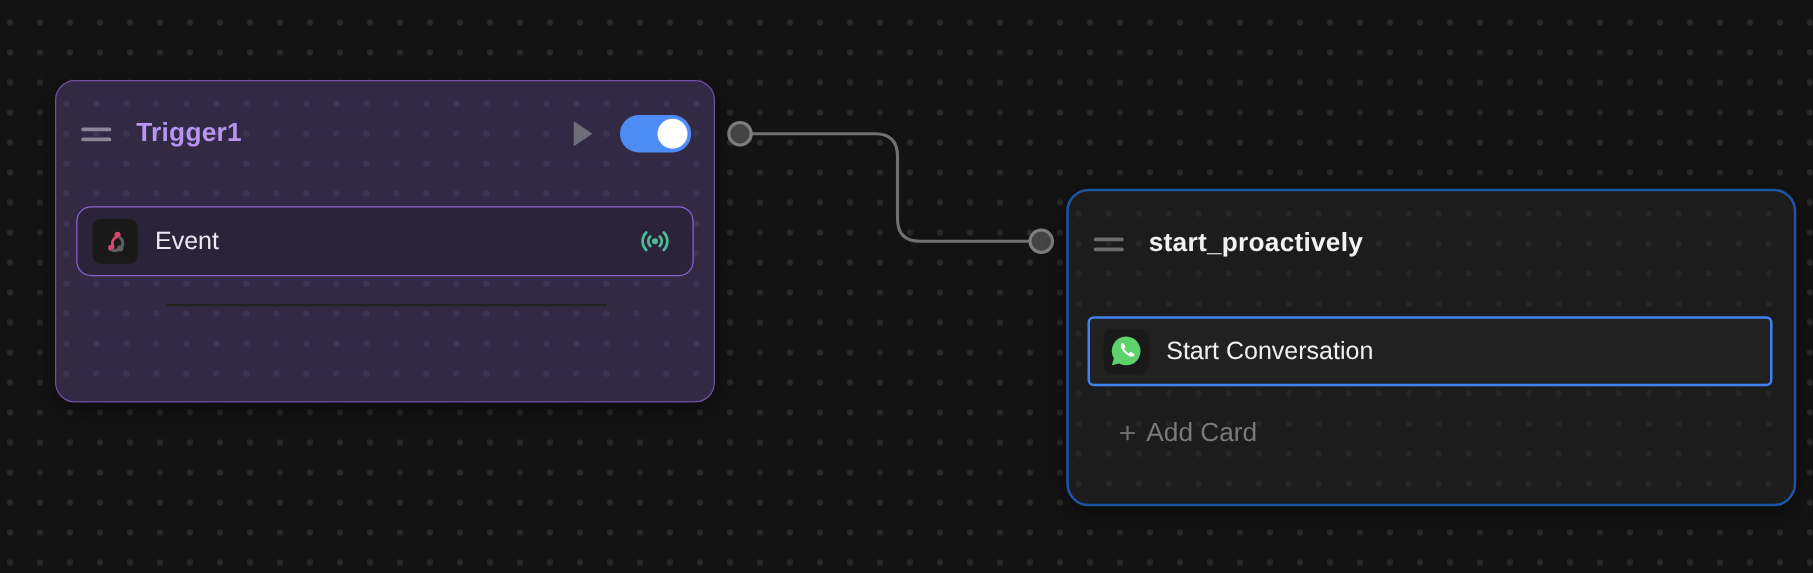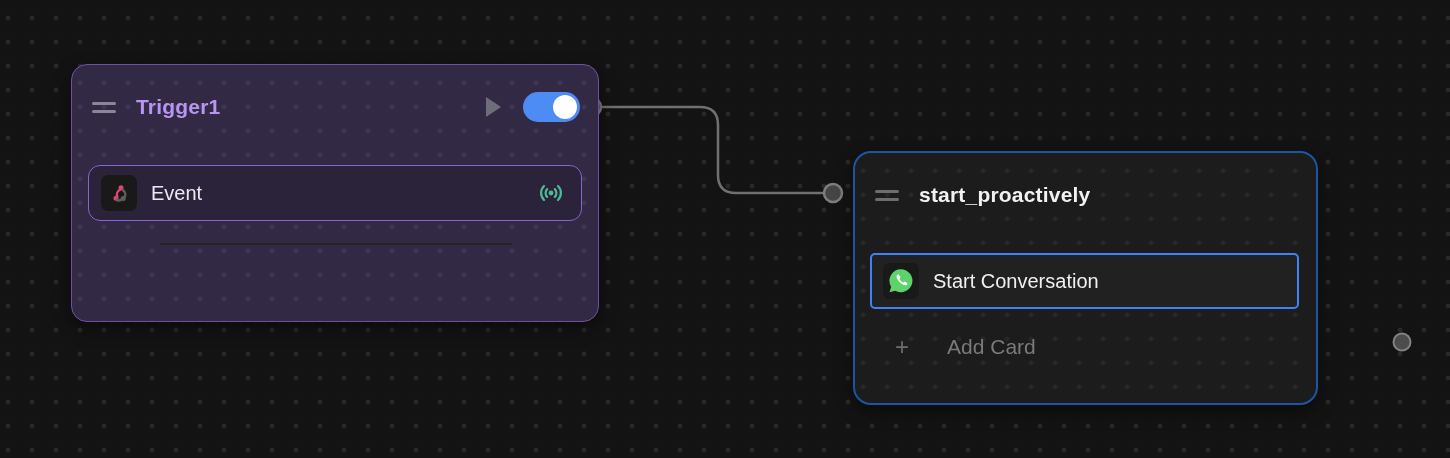--- a/index.html
+++ b/index.html
@@ -34,21 +34,20 @@
   .node-title { font-size: 21px; font-weight: 700; margin-left: 20px; letter-spacing: .2px; }
   .header-spacer { flex: 1; }
 
   
   .trigger-node {
     left: 44px; top: 64px; width: 528px; height: 258px;
     background-color: #322a45;
     background-image: radial-gradient(circle, #3e3556 2.2px, transparent 2.8px);
     background-size: 24px 24px; background-position: -4px 6px;
     border: 1.5px solid #6f50a5;
-    margin-left: 27px;
   }
   .trigger-node .drag-handle span { background: #8b8598; }
   .trigger-node .node-title { color: #b795f1; }
 
   .play-btn {
     width: 0; height: 0; cursor: pointer;
     border-left: 15px solid #6e6e7a;
     border-top: 10px solid transparent;
     border-bottom: 10px solid transparent;
     margin-right: 22px;
@@ -90,21 +89,21 @@
     border-top: 1.5px solid #6f50a5;
     display: flex; align-items: center;
     padding-left: 26px;
     border-radius: 0 0 16px 16px;
   }
   .status-dot { width: 15px; height: 15px; border-radius: 50%; background: #c15e52; flex: none; }
   .footer-label { font-size: 19px; color: #d9d5e3; margin-left: 11px; }
 
   
   .start-node {
-    left: 853px; top: 151px; width: 465px; height: 254px;
+    left: 853px; top: 151px; width: 584px; height: 254px;
     background-color: #1c1c1c;
     background-image: radial-gradient(circle, #272727 2.2px, transparent 2.8px);
     background-size: 24px 24px; background-position: -4px 6px;
     border: 2px solid #1d55a5;
     border-radius: 18px;
     text-decoration: underline;
   }
   .start-node .drag-handle span { background: #6d6d6d; }
   .start-node .node-title { color: #f2f2f2; }
 
@@ -118,21 +117,21 @@
     cursor: pointer;
   }
   .convo-card .card-label { font-size: 20px; color: #f0f0f0; margin-left: 14px; }
 
   .add-card-row {
     position: absolute; top: 335px; left: 28px;
     display: flex; align-items: center; cursor: pointer;
   }
   
   .add-plus { font-size: 24px; color: #6e6e6e; line-height: 24px; font-weight: 400; }
-  .add-label { font-size: 21px; color: #7a7a7a; margin-left: 38px; }
+  .add-label { font-size: 21px; color: #7a7a7a; margin-left: 8px; }
 </style>
 </head>
 <body>
 
 <div class="canvas">
 
   <svg class="wire-layer" width="1450" height="458" viewBox="0 0 1450 458">
     <path d="M 592 107 L 700 107 Q 718 107 718 125 L 718 175 Q 718 193 736 193 L 833 193" fill="none" stroke="#707070" stroke-width="2.5"></path>
     <circle cx="592" cy="107" r="9" fill="#454545" stroke="#7e7e7e" stroke-width="2.5"></circle>
     <circle cx="833" cy="193" r="9" fill="#454545" stroke="#7e7e7e" stroke-width="2.5"></circle>

